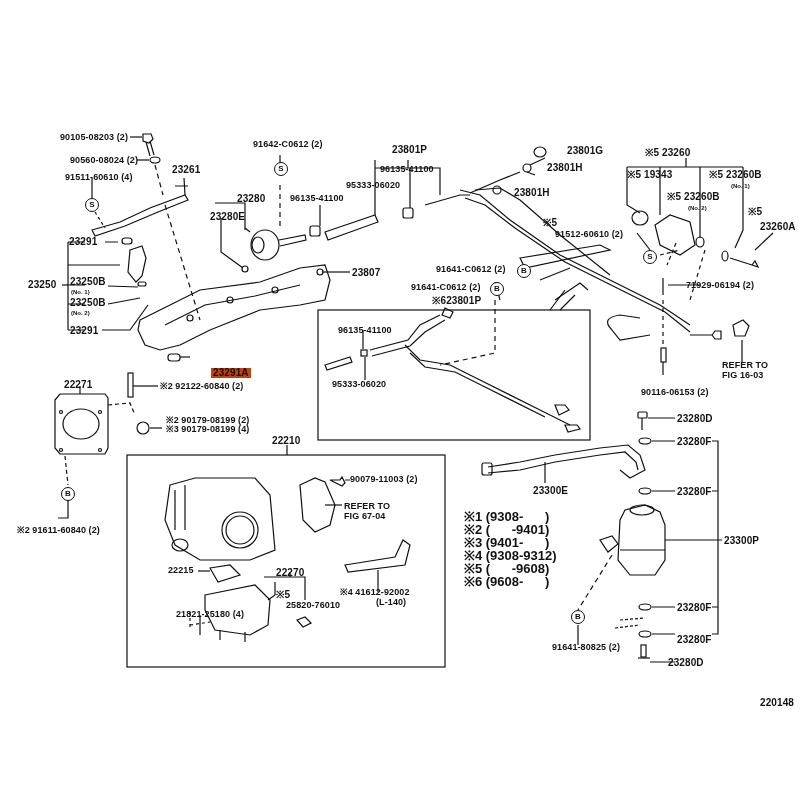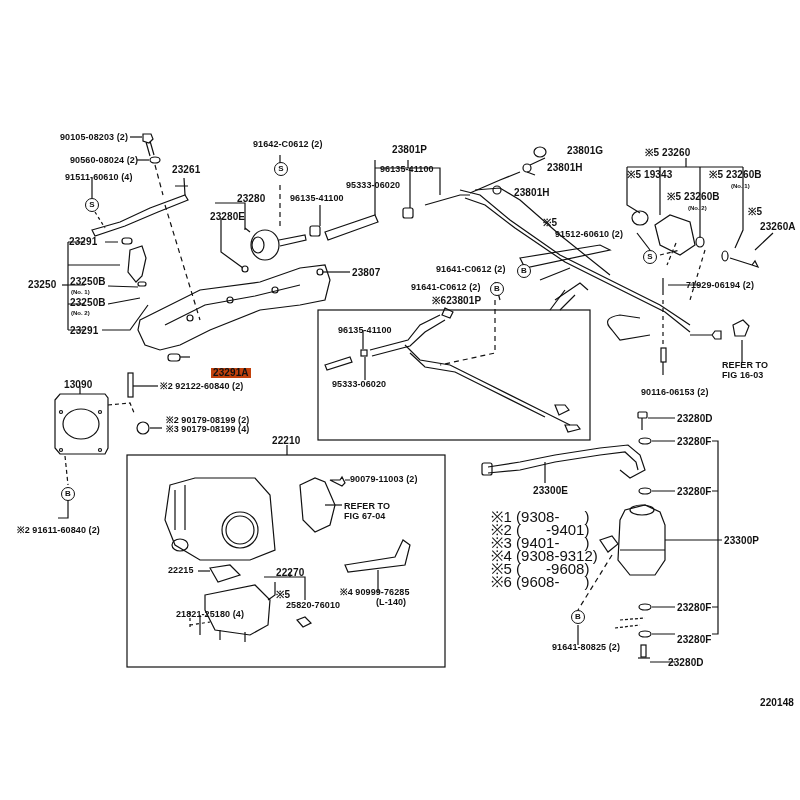--- a/index.html
+++ b/index.html
@@ -3,21 +3,21 @@
 <meta charset="utf-8">
 <style>
   html,body{margin:0;padding:0;background:#fff;}
   body{width:800px;height:800px;position:relative;overflow:hidden;
        font-family:"Liberation Sans",sans-serif;color:#111;}
   .lbl{position:absolute;font-size:9px;font-weight:bold;white-space:nowrap;line-height:1;letter-spacing:0.1px;}
   .lbl.big{font-size:10px;}
   .sub{position:absolute;font-size:6px;font-weight:bold;white-space:nowrap;line-height:1;}
   .hl{background:#9ec9ff;padding:0 2px;}
   svg#art{position:absolute;left:0;top:0;}
-  .legend{position:absolute;left:491px;top:510px;font-size:15px;font-weight:normal;line-height:13px;}
+  .legend{position:absolute;left:464px;top:510px;font-size:13px;font-weight:bold;line-height:13px;}
   .legend div{white-space:pre;}
   .circ{position:absolute;width:12px;height:12px;border:1.3px solid #111;border-radius:50%;
         font-size:8px;font-weight:bold;text-align:center;line-height:12px;background:#fff;}
 </style>
 </head>
 <body>
 
 <svg id="art" width="800" height="800" stroke="#111" fill="none" stroke-width="1.2">
 
   <g>
@@ -245,35 +245,35 @@
 <div class="lbl" style="left:436px;top:265px">91641-C0612 (2)</div>
 <div class="lbl" style="left:411px;top:283px">91641-C0612 (2)</div>
 <div class="lbl big" style="left:432px;top:296px">※623801P</div>
 <div class="lbl" style="left:338px;top:326px">96135-41100</div>
 <div class="lbl" style="left:332px;top:380px">95333-06020</div>
 <div class="lbl" style="left:686px;top:281px">71929-06194 (2)</div>
 <div class="lbl" style="left:722px;top:361px">REFER TO</div>
 <div class="lbl" style="left:722px;top:371px">FIG 16-03</div>
 <div class="lbl" style="left:641px;top:388px">90116-06153 (2)</div>
 
-<div class="lbl big" style="left:64px;top:380px">13090</div>
+<div class="lbl big" style="left:64px;top:380px">22271</div>
 <div class="lbl" style="left:160px;top:382px">※2 92122-60840 (2)</div>
 <div class="lbl" style="left:166px;top:416px">※2 90179-08199 (2)</div>
 <div class="lbl" style="left:166px;top:425px">※3 90179-08199 (4)</div>
 <div class="lbl" style="left:17px;top:526px">※2 91611-60840 (2)</div>
 
 <div class="lbl big" style="left:272px;top:436px">22210</div>
 <div class="lbl" style="left:350px;top:475px">90079-11003 (2)</div>
 <div class="lbl" style="left:344px;top:502px">REFER TO</div>
 <div class="lbl" style="left:344px;top:512px">FIG 67-04</div>
 <div class="lbl" style="left:168px;top:566px">22215</div>
 <div class="lbl big" style="left:276px;top:568px">22270</div>
 <div class="lbl big" style="left:276px;top:590px">※5</div>
 <div class="lbl" style="left:286px;top:601px">25820-76010</div>
-<div class="lbl" style="left:340px;top:588px">※4 90999-76285</div>
+<div class="lbl" style="left:340px;top:588px">※4 41612-92002</div>
 <div class="lbl" style="left:376px;top:598px">(L-140)</div>
 <div class="lbl" style="left:176px;top:610px">21821-25180 (4)</div>
 
 <div class="lbl big" style="left:677px;top:414px">23280D</div>
 <div class="lbl big" style="left:677px;top:437px">23280F</div>
 <div class="lbl big" style="left:533px;top:486px">23300E</div>
 <div class="lbl big" style="left:677px;top:487px">23280F</div>
 <div class="lbl big" style="left:724px;top:536px">23300P</div>
 <div class="lbl big" style="left:677px;top:603px">23280F</div>
 <div class="lbl big" style="left:677px;top:635px">23280F</div>

